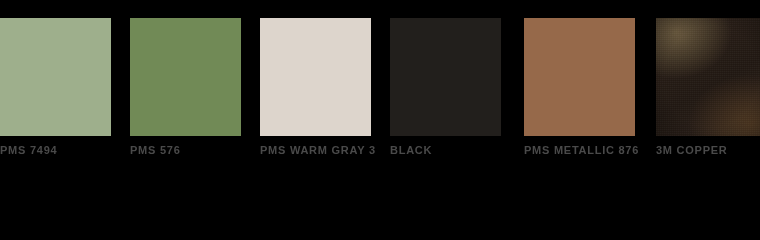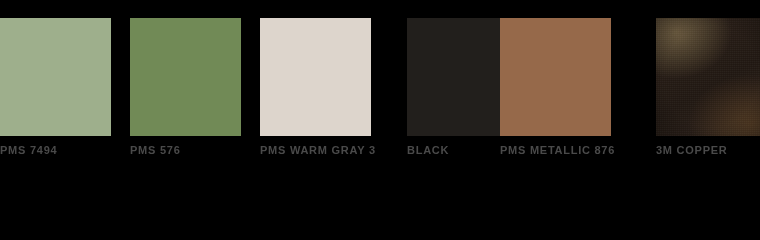--- a/index.html
+++ b/index.html
@@ -104,26 +104,26 @@
   <div class="swatch-group" style="left:130px;">
     <div class="chip" style="background:#718a56;"></div>
     <div class="chip-label">PMS 576</div>
   </div>
 
   <div class="swatch-group" style="left:260px;">
     <div class="chip" style="background:#ddd5cc;"></div>
     <div class="chip-label">PMS WARM GRAY 3</div>
   </div>
 
-  <div class="swatch-group" style="left:407px;">
+  <div class="swatch-group" style="left:390px;">
     <div class="chip" style="background:#221f1c;"></div>
     <div class="chip-label">BLACK</div>
   </div>
 
-  <div class="swatch-group" style="left:500px;">
+  <div class="swatch-group" style="left:524px;">
     <div class="chip" style="background:#96694a;"></div>
     <div class="chip-label">PMS METALLIC 876</div>
   </div>
 
   <div class="swatch-group" style="left:656px;">
     <div class="chip photo-chip">
       <div class="photo-inner"></div>
       <div class="glyph-row top">
         <div class="glyph-text top-text">ORO</div>
       </div>

